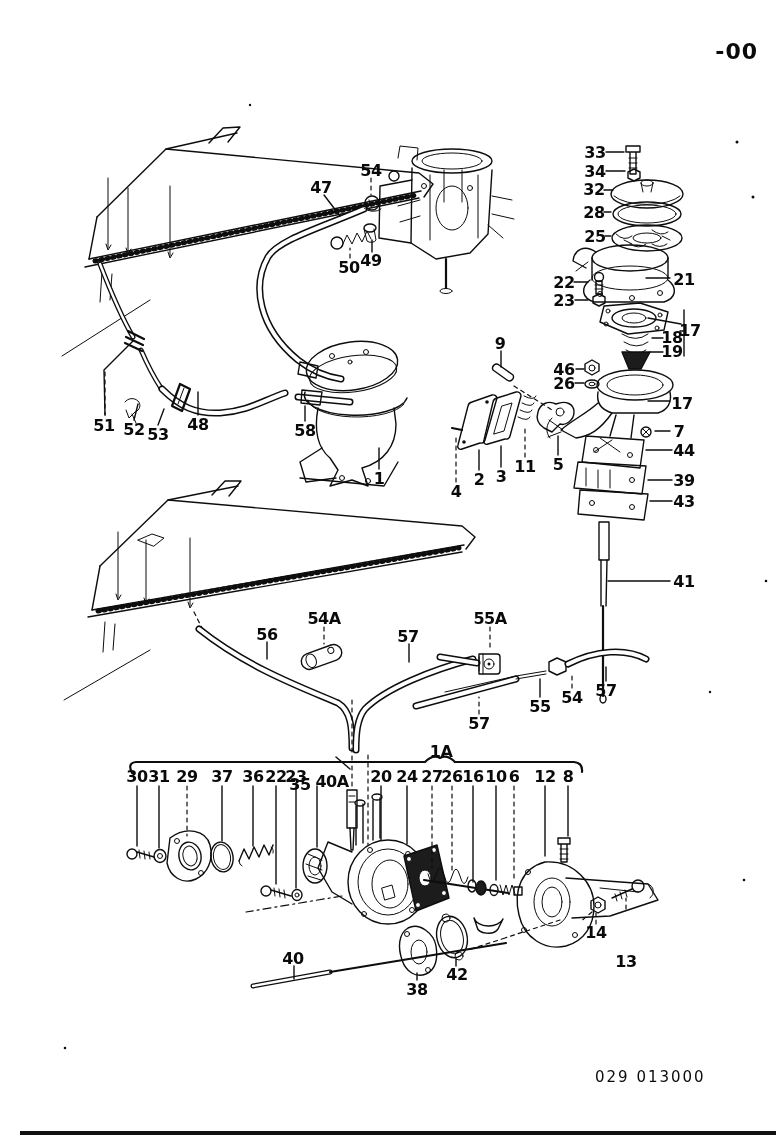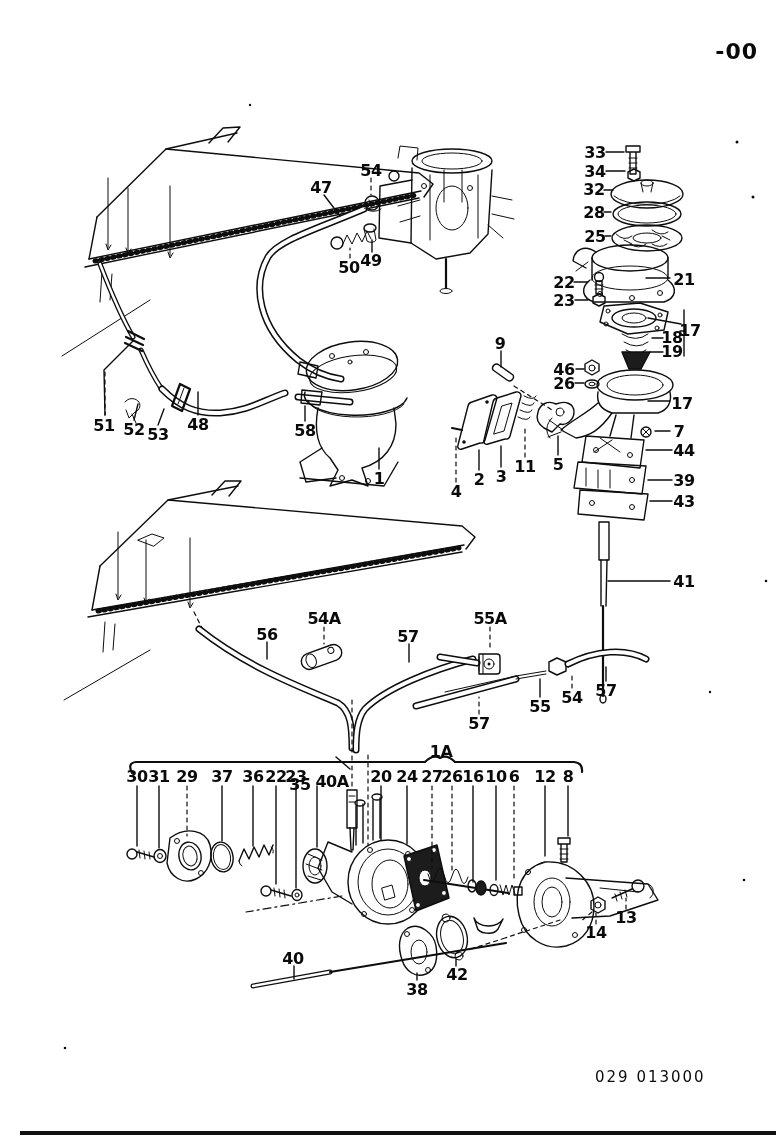--- a/index.html
+++ b/index.html
@@ -455,21 +455,21 @@
       <span class="callout" style="left: 381px; top: 776px;">20</span>
       <span class="callout" style="left: 407px; top: 776px;">24</span>
       <span class="callout" style="left: 432px; top: 776px;">27</span>
       <span class="callout" style="left: 452px; top: 776px; text-align: center;">26</span>
       <span class="callout" style="left: 473px; top: 776px;">16</span>
       <span class="callout" style="left: 496px; top: 776px;">10</span>
       <span class="callout" style="left: 514px; top: 776px;">6</span>
       <span class="callout" style="left: 545px; top: 776px;">12</span>
       <span class="callout" style="left: 568px; top: 776px;">8</span>
       <span class="callout" style="left: 596px; top: 932px;">14</span>
-      <span class="callout" style="left: 626px; top: 917px; text-align: right;">13</span>
+      <span class="callout" style="left: 626px; top: 961px; text-align: right;">13</span>
       <span class="callout" style="left: 293px; top: 958px;">40</span>
       <span class="callout" style="left: 417px; top: 989px;">38</span>
       <span class="callout" style="left: 457px; top: 974px;">42</span>
     </div>
 
   <div class="footer-code">029 013000</div>
 
   <div class="scan-bar"></div>
 </div>
 

